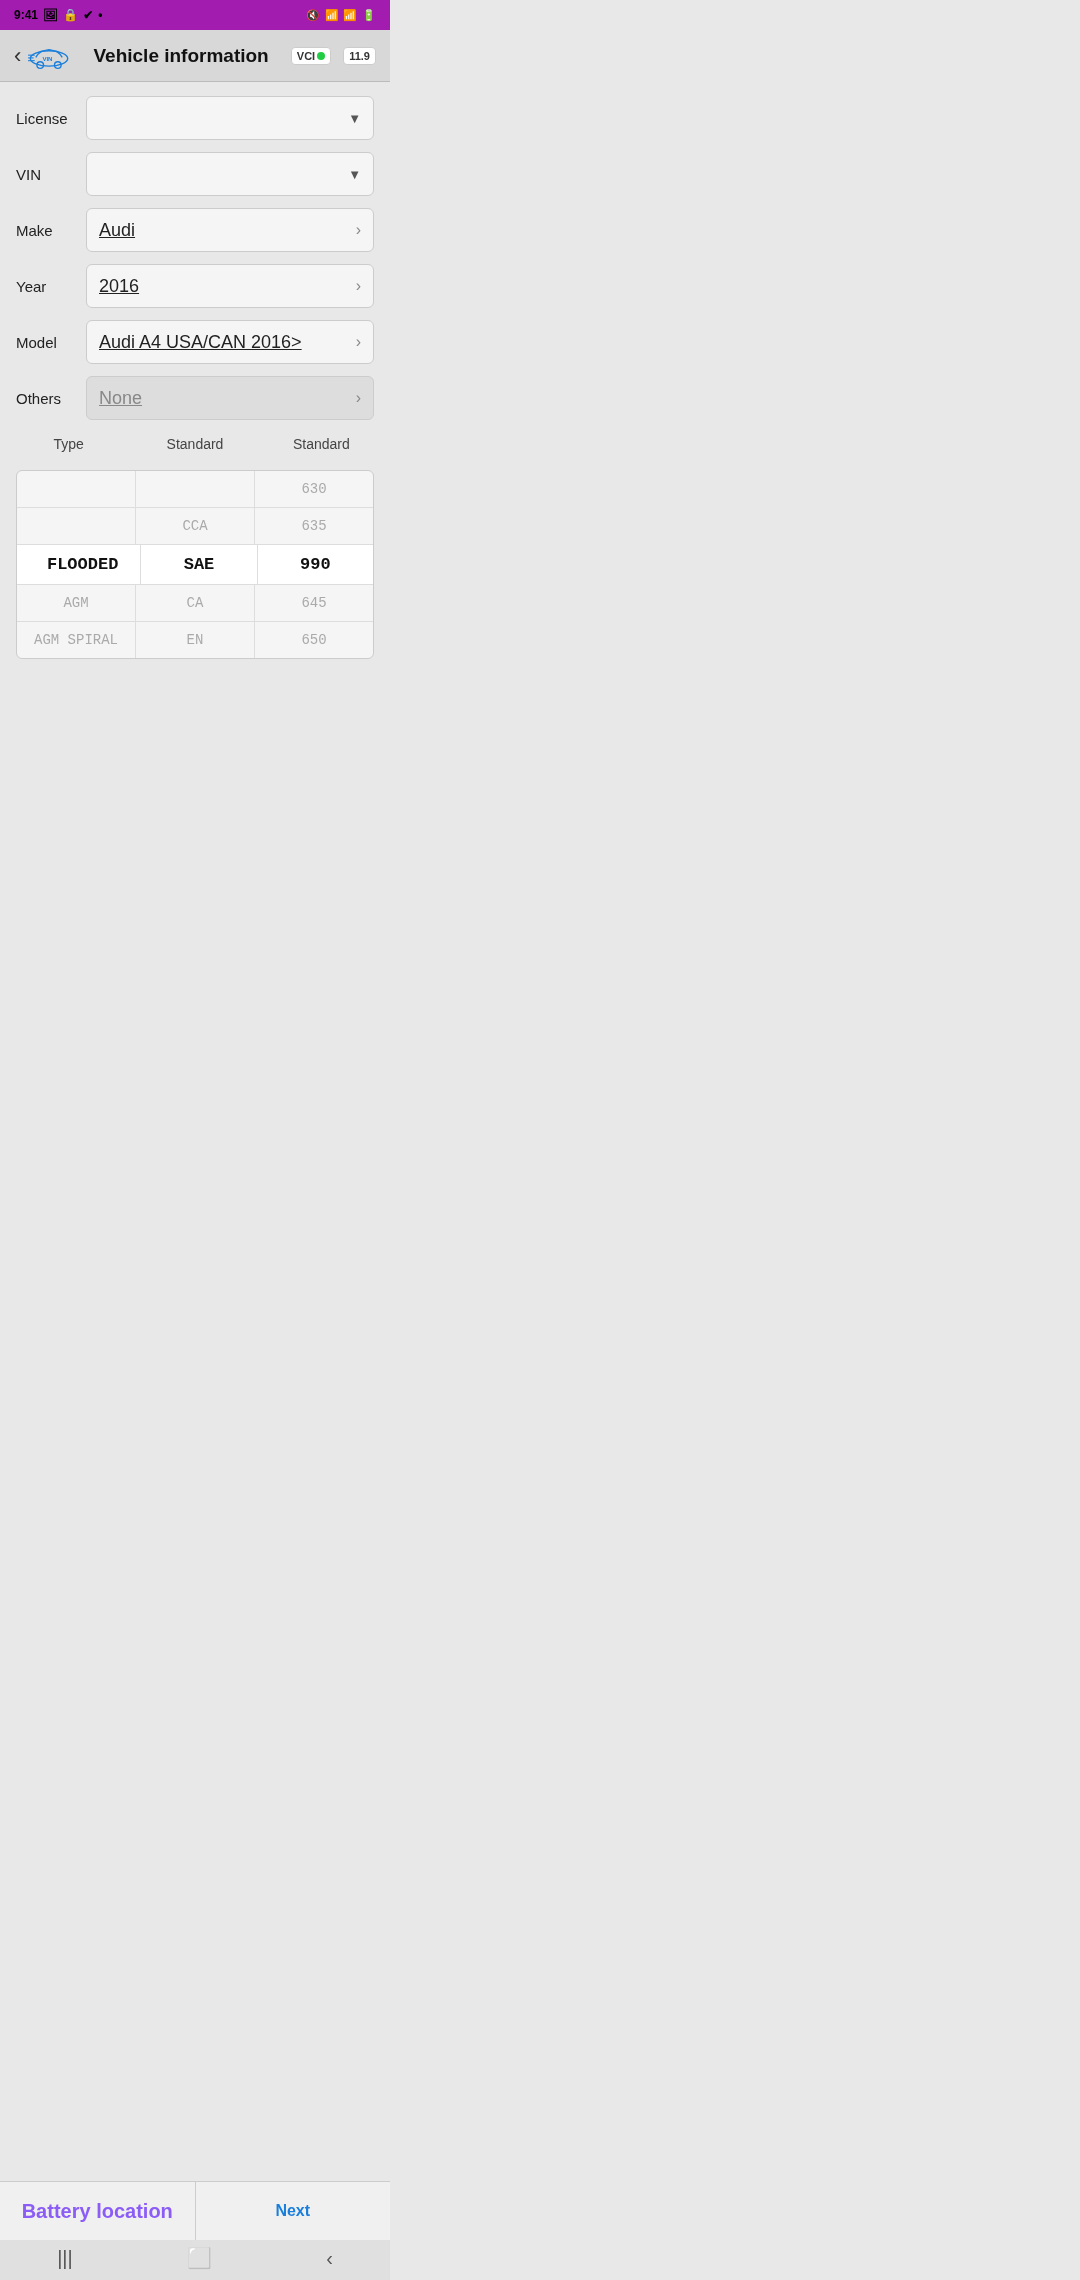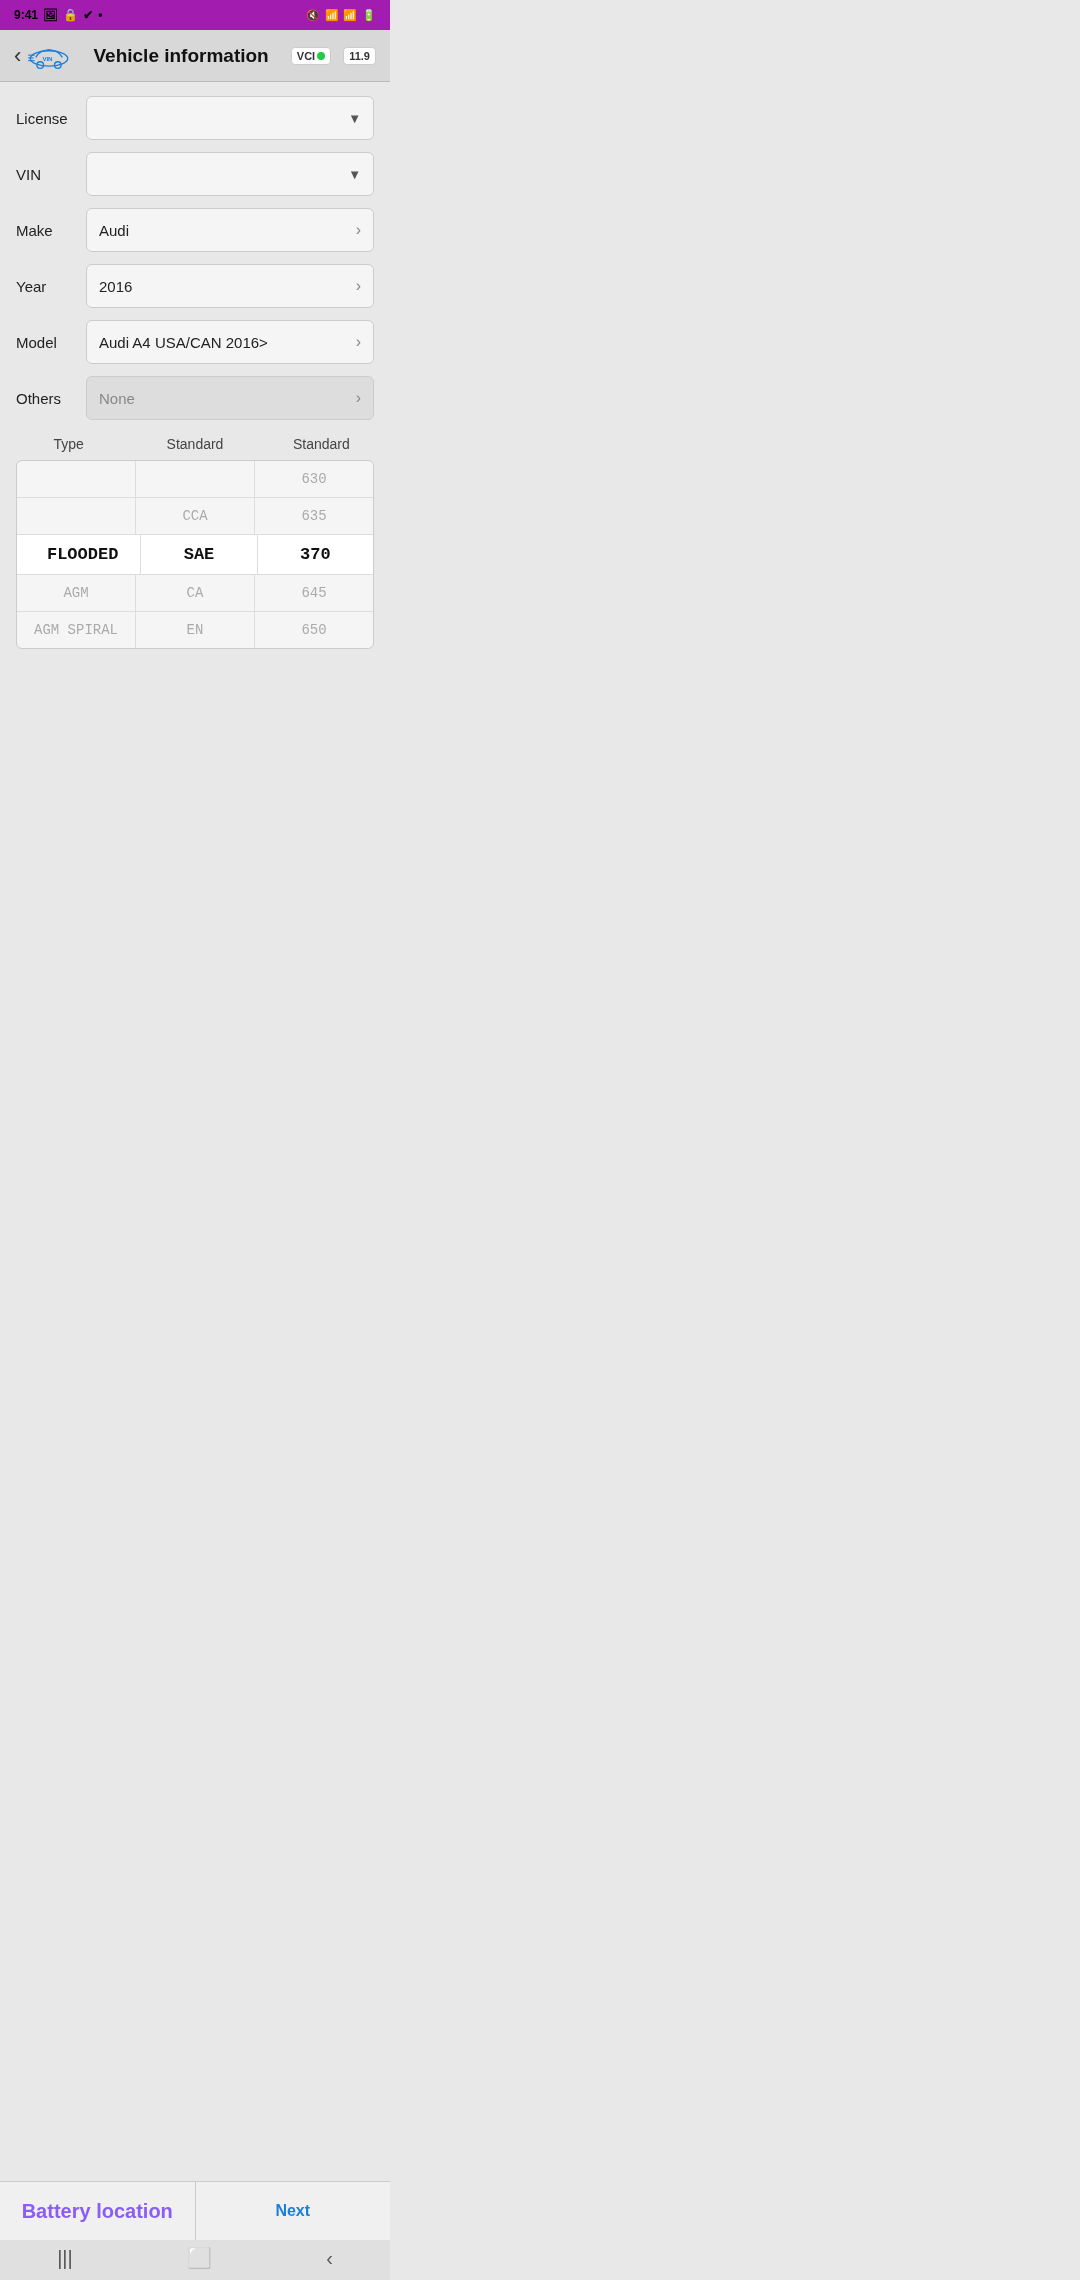--- a/index.html
+++ b/index.html
@@ -117,22 +117,23 @@
       border: 1px solid #ccc;
       border-radius: 6px;
       height: 44px;
       display: flex;
       align-items: center;
       justify-content: space-between;
       padding: 0 12px;
       cursor: pointer;
     }
     .form-control-text {
-      font-size: 15px;
+      font-size: 18px;
       color: #222;
+      text-decoration: underline;
     }
     .form-control-placeholder {
       font-size: 15px;
       color: #bbb;
     }
     .dropdown-arrow {
       font-size: 13px;
       color: #555;
     }
     .chevron-right {
@@ -146,21 +147,21 @@
       color: #888;
     }
 
     
     .table-section {
       margin-top: 4px;
     }
     .table-header-row {
       display: flex;
       padding: 4px 0;
-      margin-bottom: 4px;
+      margin-bottom: 14px;
       gap: 21px;
     }
     .table-header-cell {
       flex: 1;
       text-align: center;
       font-size: 14px;
       color: #444;
     }
     .battery-table {
       background: #f5f5f5;
@@ -364,21 +365,21 @@
 
       <div class="table-row">
         <span class="table-cell"></span>
         <span class="table-cell">CCA</span>
         <span class="table-cell">635</span>
       </div>
 
       <div class="table-row selected">
         <span class="table-cell">FLOODED</span>
         <span class="table-cell">SAE</span>
-        <span class="table-cell">370</span>
+        <span class="table-cell">990</span>
       </div>
 
       <div class="table-row">
         <span class="table-cell">AGM</span>
         <span class="table-cell">CA</span>
         <span class="table-cell">645</span>
       </div>
 
       <div class="table-row">
         <span class="table-cell">AGM SPIRAL</span>

